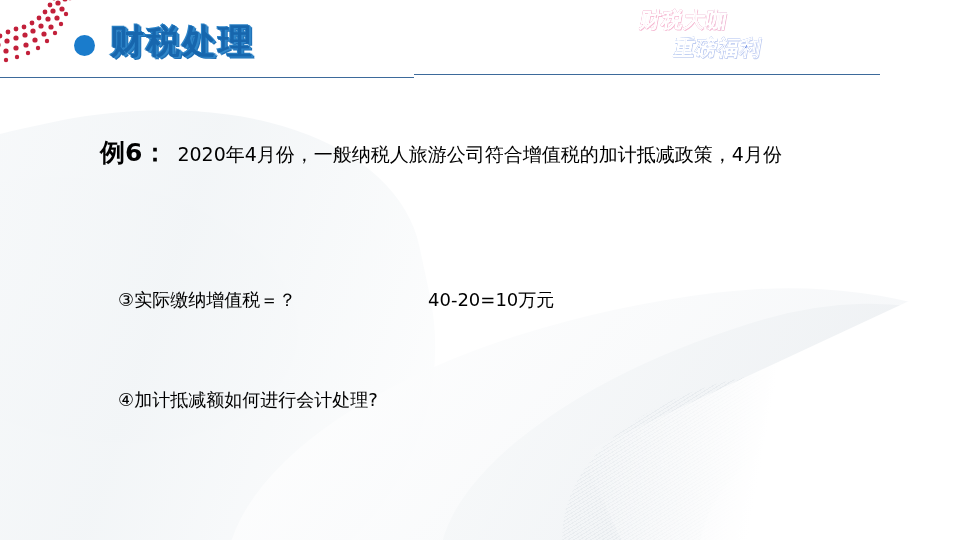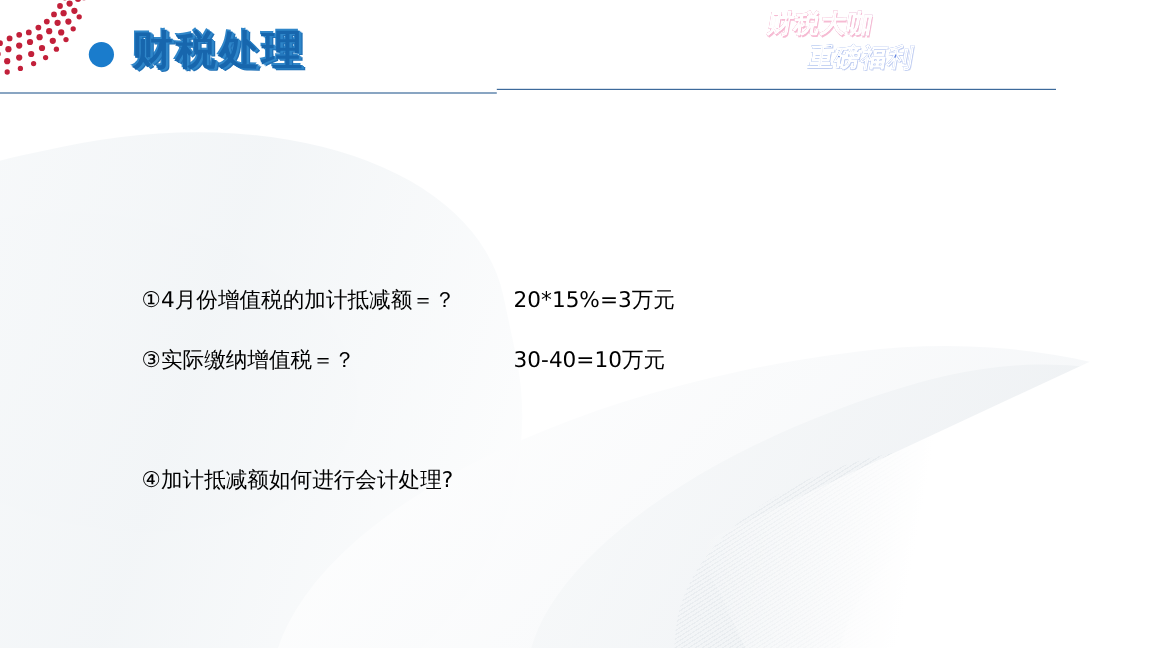--- a/index.html
+++ b/index.html
@@ -321,28 +321,28 @@
     <div class="rule-right"></div>
 
     <div class="brand-logo">
       <div class="brand-line brand-top">财税大咖</div>
       <div class="brand-line brand-bottom">重磅福利</div>
     </div>
   </div>
 
   <div class="content">
 
-
-
-    <div class="item-row r1">
-      <span class="item-q">①4月份增值税的加计抵减额＝？</span><span class="item-a">20*15%=3万元</span>
+    <div class="para p-line1">
+      <span class="lead">例6：</span><span class="lead-gap"></span><span>2020年4月份，一般纳税人旅游公司符合增值税的加计抵减政策，4月份</span>
     </div>
 
+
+
     <div class="item-row r2">
-      <span class="item-q">③实际缴纳增值税＝？</span><span class="item-a">30-40=10万元</span>
+      <span class="item-q">③实际缴纳增值税＝？</span><span class="item-a">40-20=10万元</span>
     </div>
 
 
     <div class="item-row r4">
       <span class="item-q">④加计抵减额如何进行会计处理?</span><span class="item-a"></span>
     </div>
 
   </div>
 </div>
 

